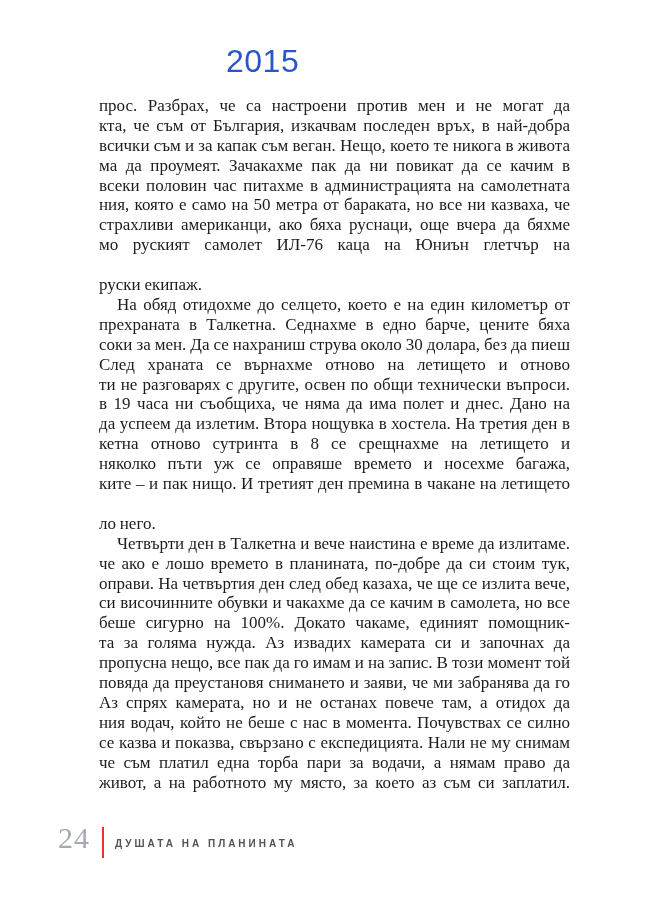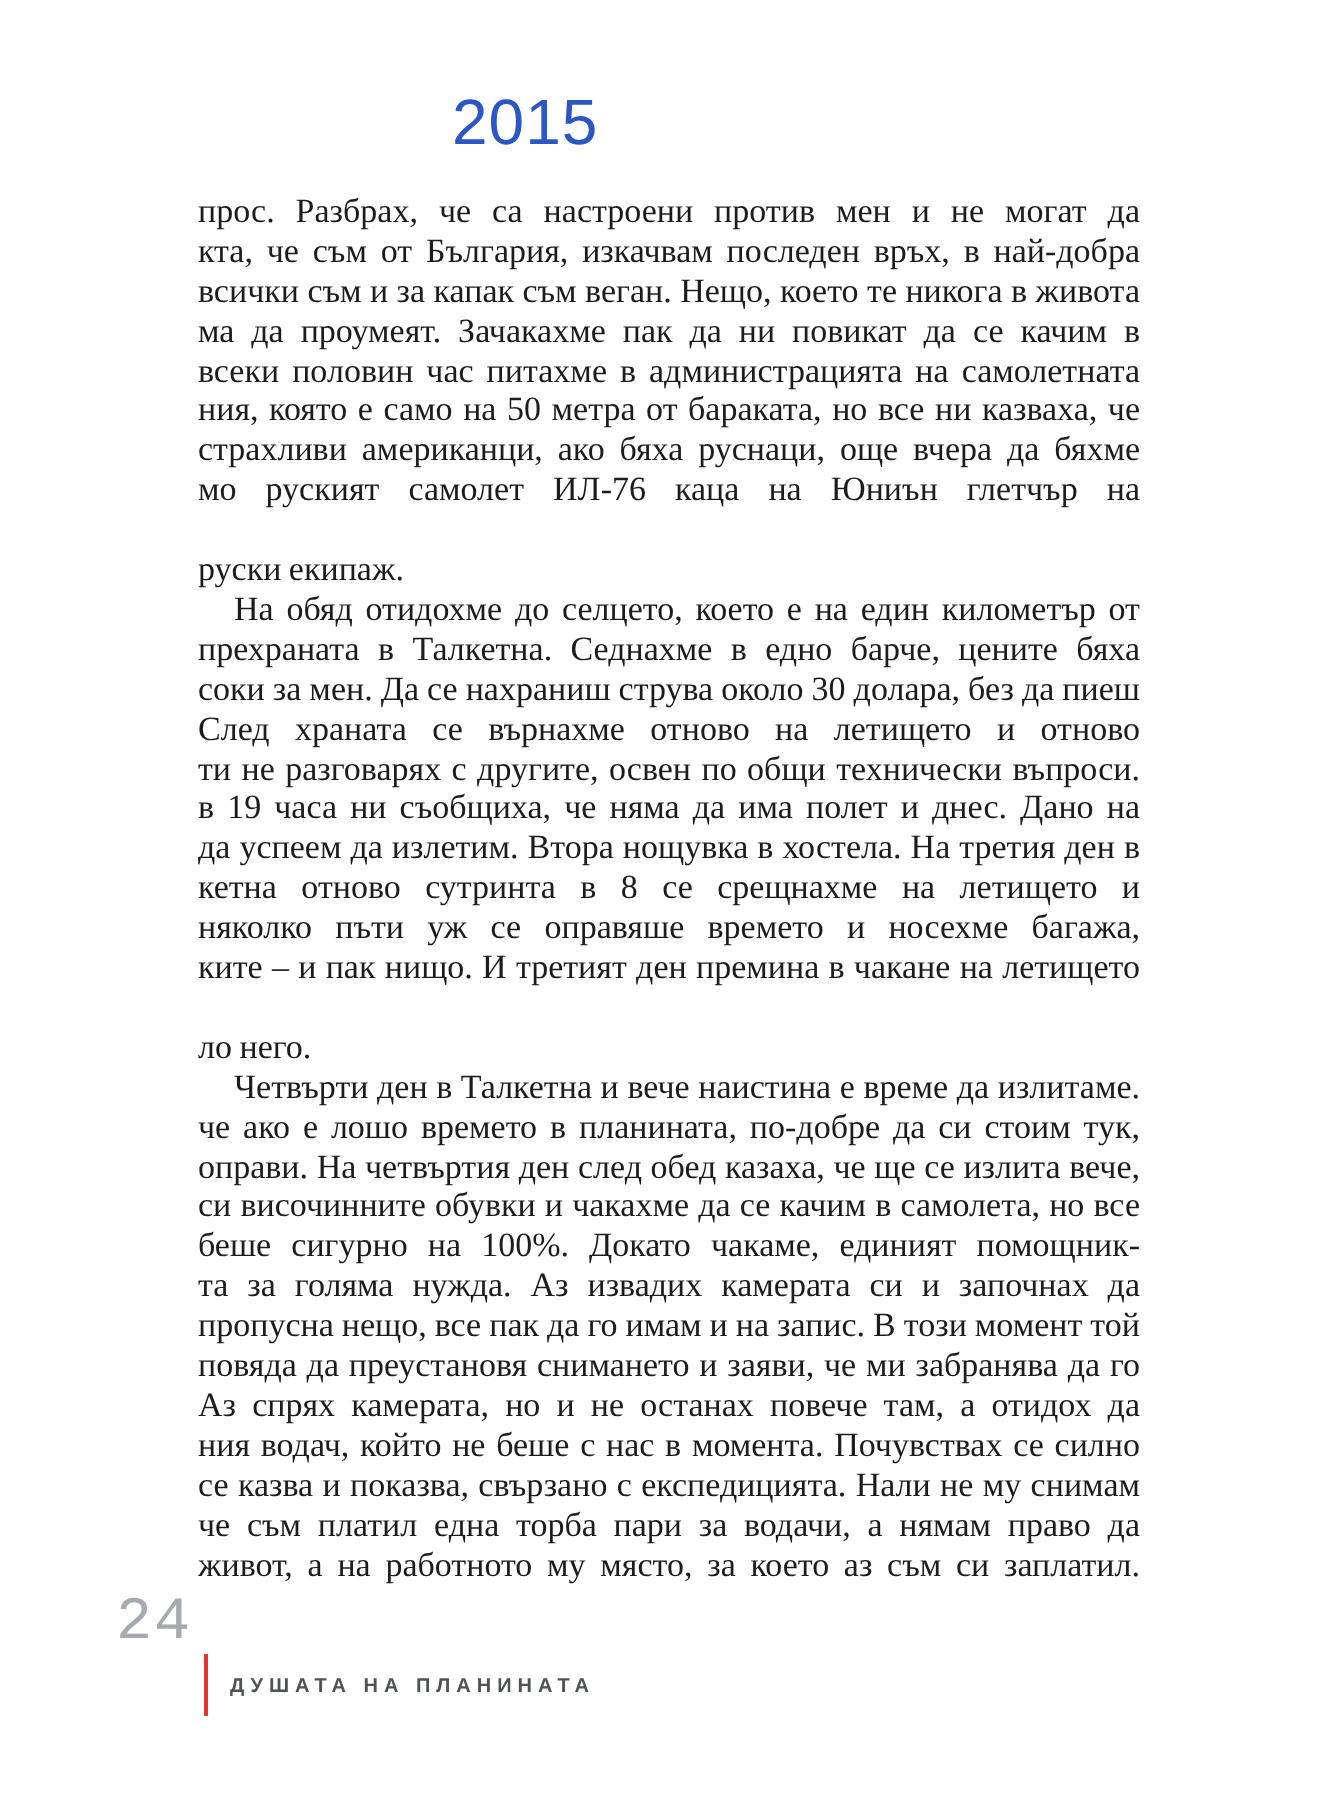--- a/index.html
+++ b/index.html
@@ -31,22 +31,22 @@
     height:19.9px;
     line-height:19.9px;
     text-align:justify;
     text-align-last:justify;
     overflow:hidden;
   }
   .line.para-last { text-align-last:left;margin-top:20px; }
   .line.indent { text-indent:18px; }
   .page-num {
     position:absolute;
-    left:58px; top:797px;
-    font-family:Liberation Mono, monospace;
+    left:58px; top:823px;
+    font-family:Liberation Serif, serif;
     font-weight:400;
     font-size:30px; line-height:30px;
     letter-spacing:1px;
   }
   .red-rule {
     position:absolute;
     left:102px; top:827px;
     width:2px; height:31px;
   }
   .running-title {

